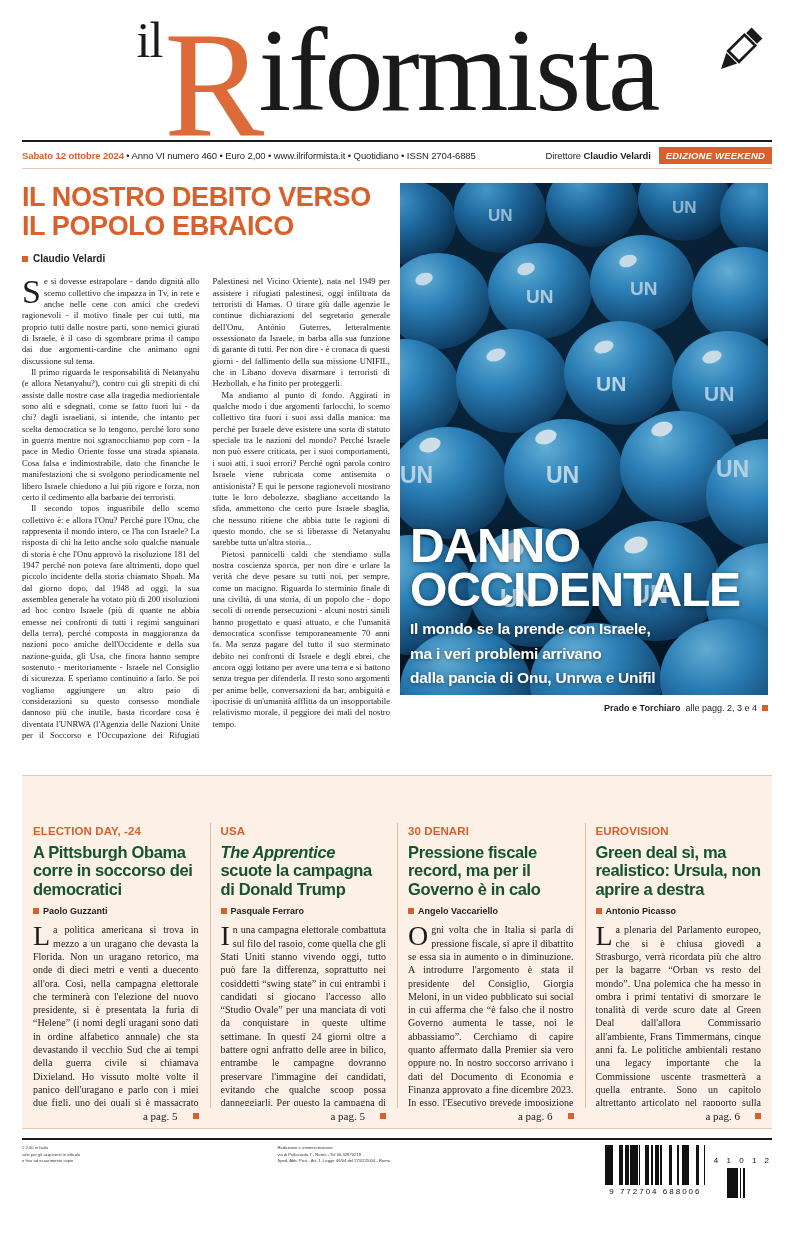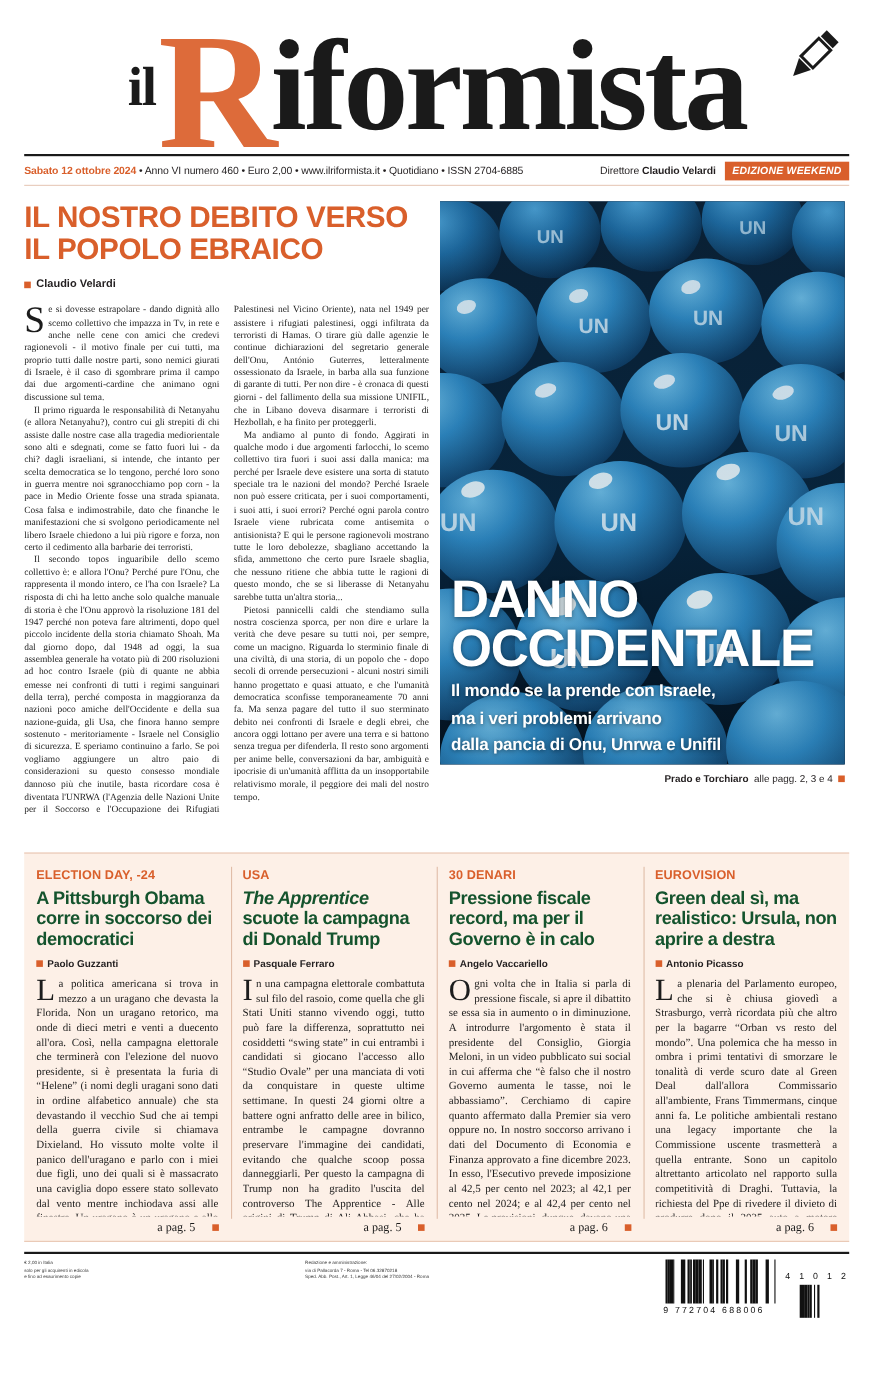--- a/index.html
+++ b/index.html
@@ -25,28 +25,28 @@
   }
   .logo-wrap {
     position: relative;
     display: flex;
     align-items: flex-end;
     height: 122px;
     justify-content: center;
   }
   .logo-text {
     font-family: "Liberation Serif", serif;
-    font-weight: bold;
+    font-weight: normal;
     font-size: 118px;
     line-height: 0.9;
     letter-spacing: -2px;
     color: #1a1a1a;
     white-space: nowrap;
     display: flex;
-    align-items: center;
+    align-items: flex-start;
   }
   .logo-il {
     font-size: 50px;
     margin-right: 2px;
     letter-spacing: -1px;
   }
   .logo-R {
     color: #dd6b3a;
     font-size: 150px;
     line-height: 0.8;
@@ -197,20 +197,21 @@
     display: flex;
     height: 354px;
     padding: 10px 0 6px 0;
   }
   .teaser {
     flex: 1;
     padding: 4px 11px 0 11px;
     position: relative;
     display: flex;
     flex-direction: column;
+    margin-top: 35px;
   }
   .teaser + .teaser::before {
     content: "";
     position: absolute;
     left: 0; top: 2px; bottom: 14px;
     width: 1px;
     background: #e0bda8;
   }
   .kicker {
     font-size: 11.5px;
@@ -276,21 +277,21 @@
     display: flex;
     justify-content: space-between;
     align-items: flex-start;
     font-size: 4.2px;
     line-height: 1.55;
     color: #3a3a3a;
   }
   .foot-col div { white-space: nowrap; }
   .barcode-area { width: 185px; display: flex; flex-direction: column; align-items: flex-end; }
   .bc-row { display: flex; align-items: flex-end; gap: 6px; }
-  .bc-main { display: flex; flex-direction: column; align-items: flex-start; }
+  .bc-main { display: flex; flex-direction: column; align-items: center; }
   .bc-bars { display: flex; align-items: flex-end; height: 40px; }
   .bc-bars i { display: block; background: #111; height: 100%; }
   .bc-digits {
     font-family: "Liberation Sans", sans-serif;
     font-size: 8px; letter-spacing: 2px; color: #111; margin-top: 1px;
   }
   .bc-addon { display: flex; flex-direction: column; align-items: center; }
   .bc-addon .bc-digits { order: -1; margin-bottom: 1px; font-size: 8px; letter-spacing: 3px;}
   .bc-addon .bc-bars { height: 30px; }
 </style>

